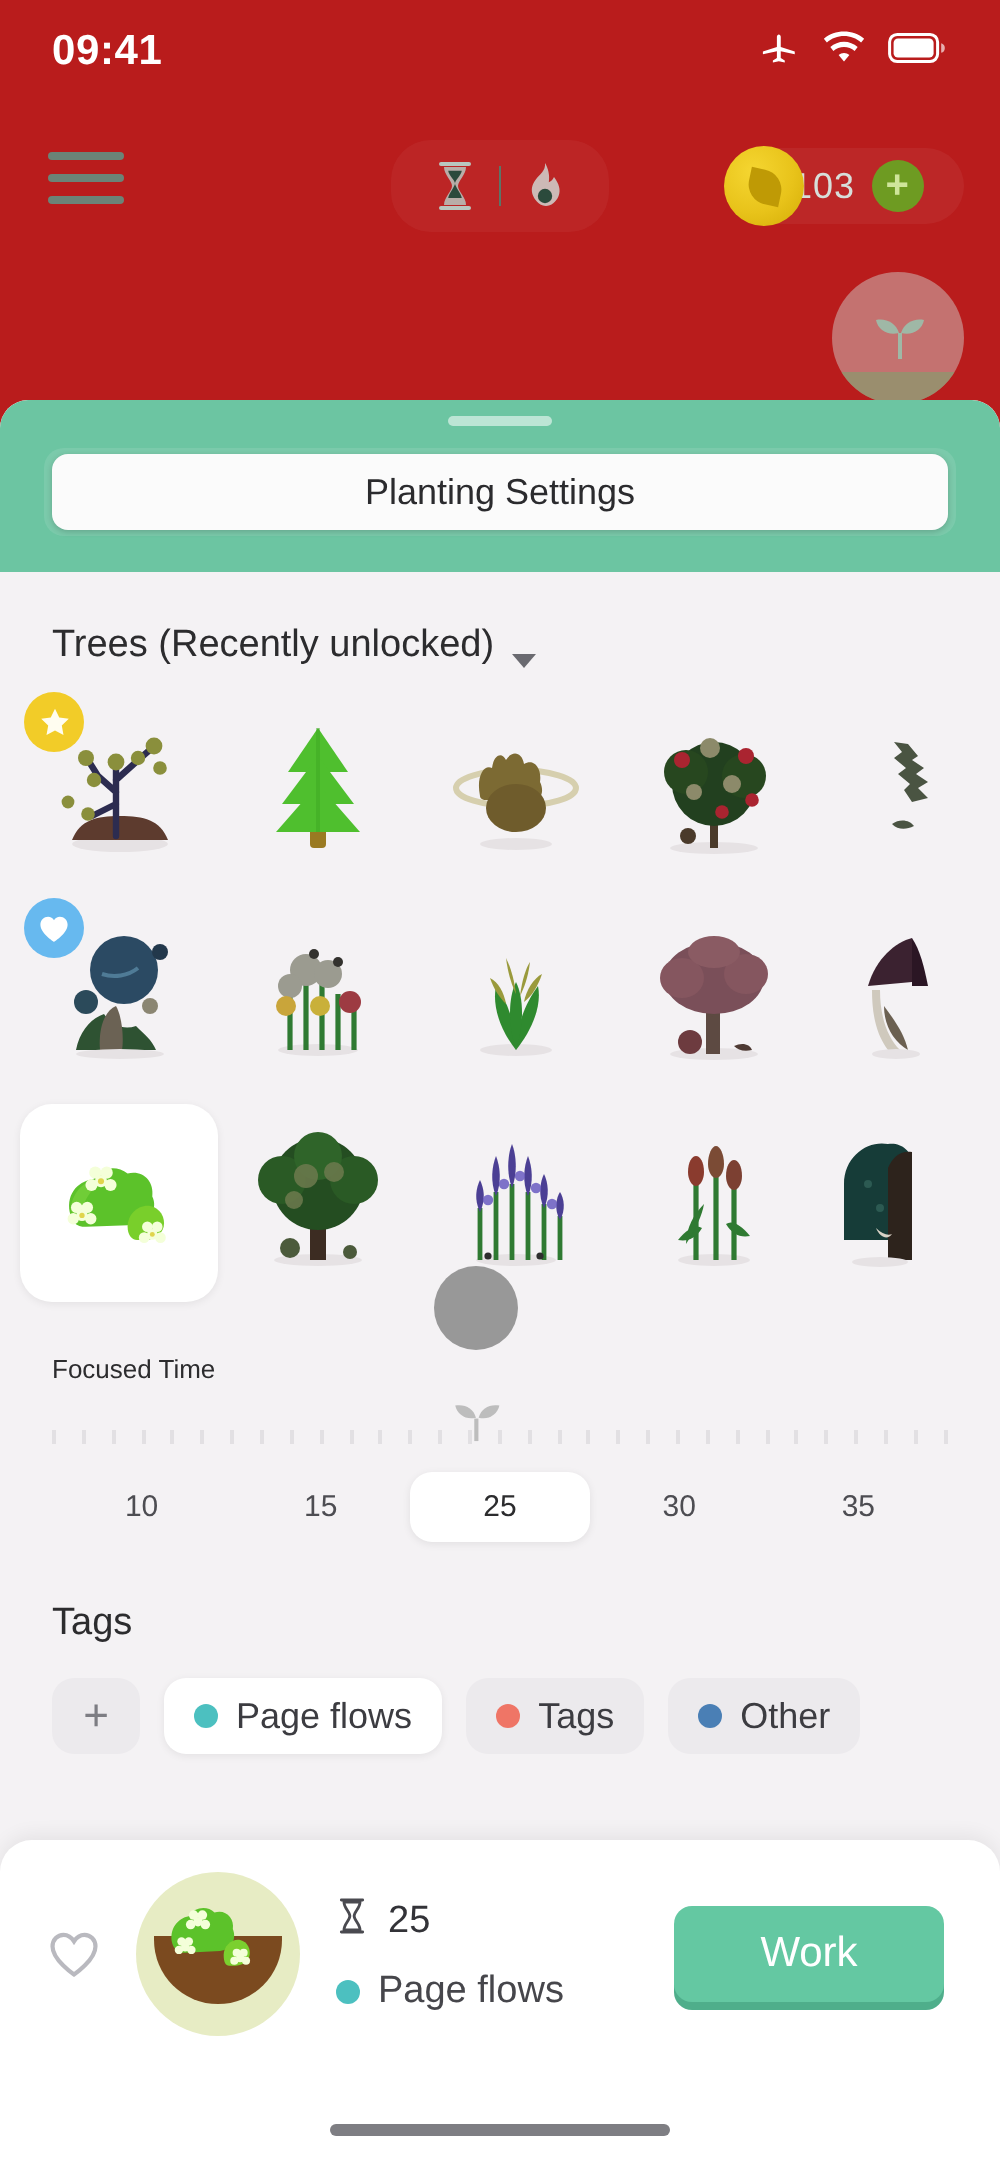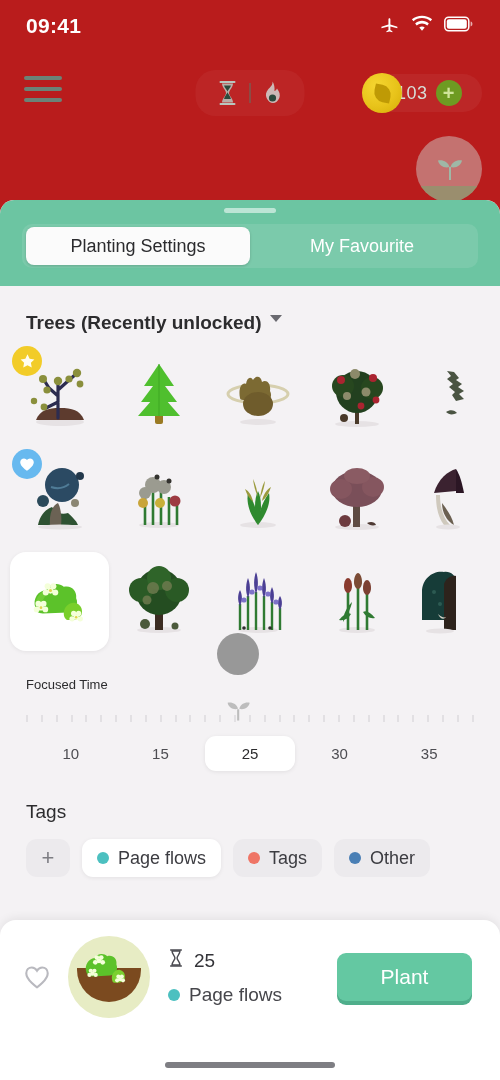--- a/index.html
+++ b/index.html
@@ -128,23 +128,22 @@
   }
   .tab.active {
     background: #fbfbfb; color: #2b2b2e;
     box-shadow: 0 1px 3px rgba(0,0,0,0.18);
   }
 
   
   .sheet-body { position: relative; height: calc(100% - 93px); }
 
   .section-head {
-    display: flex; align-items: flex-start; gap: 9px;
+    display: flex; align-items: flex-end; gap: 9px;
     padding: 26px 26px 10px;
-    font-weight: bold;
   }
   .section-head .txt { font-size: 19px; color: #2c2c2e; }
   .chev {
     width: 0; height: 0;
     border-left: 6px solid transparent;
     border-right: 6px solid transparent;
     border-top: 7px solid #6a6a70;
     margin-top: 3px;
   }
 
@@ -335,21 +334,20 @@
 
     <div class="behind-title">Plant a forest</div>
   </div>
 
   <div class="sheet">
 
     <div class="sheet-top">
       <div class="grabber"></div>
       <div class="tabs">
         <div class="tab active">Planting Settings</div>
-        <div class="tab">My Favourite</div>
       </div>
     </div>
 
     <div class="sheet-body">
 
       <div class="section-head">
         <span class="txt">Trees (Recently unlocked)</span>
         <span class="chev"></span>
       </div>
 
@@ -745,20 +743,20 @@
               </svg>
             </span>
             <span>25</span>
           </div>
           <div class="bb-tag">
             <span class="dot" style="background:#4cc0c0"></span>
             <span>Page flows</span>
           </div>
         </div>
 
-        <div class="plant-btn">Plant</div>
+        <div class="plant-btn">Work</div>
       </div>
 
       <div class="home-indicator"></div>
     </div>
 
   </div>
 </div>
 
 </body></html>

